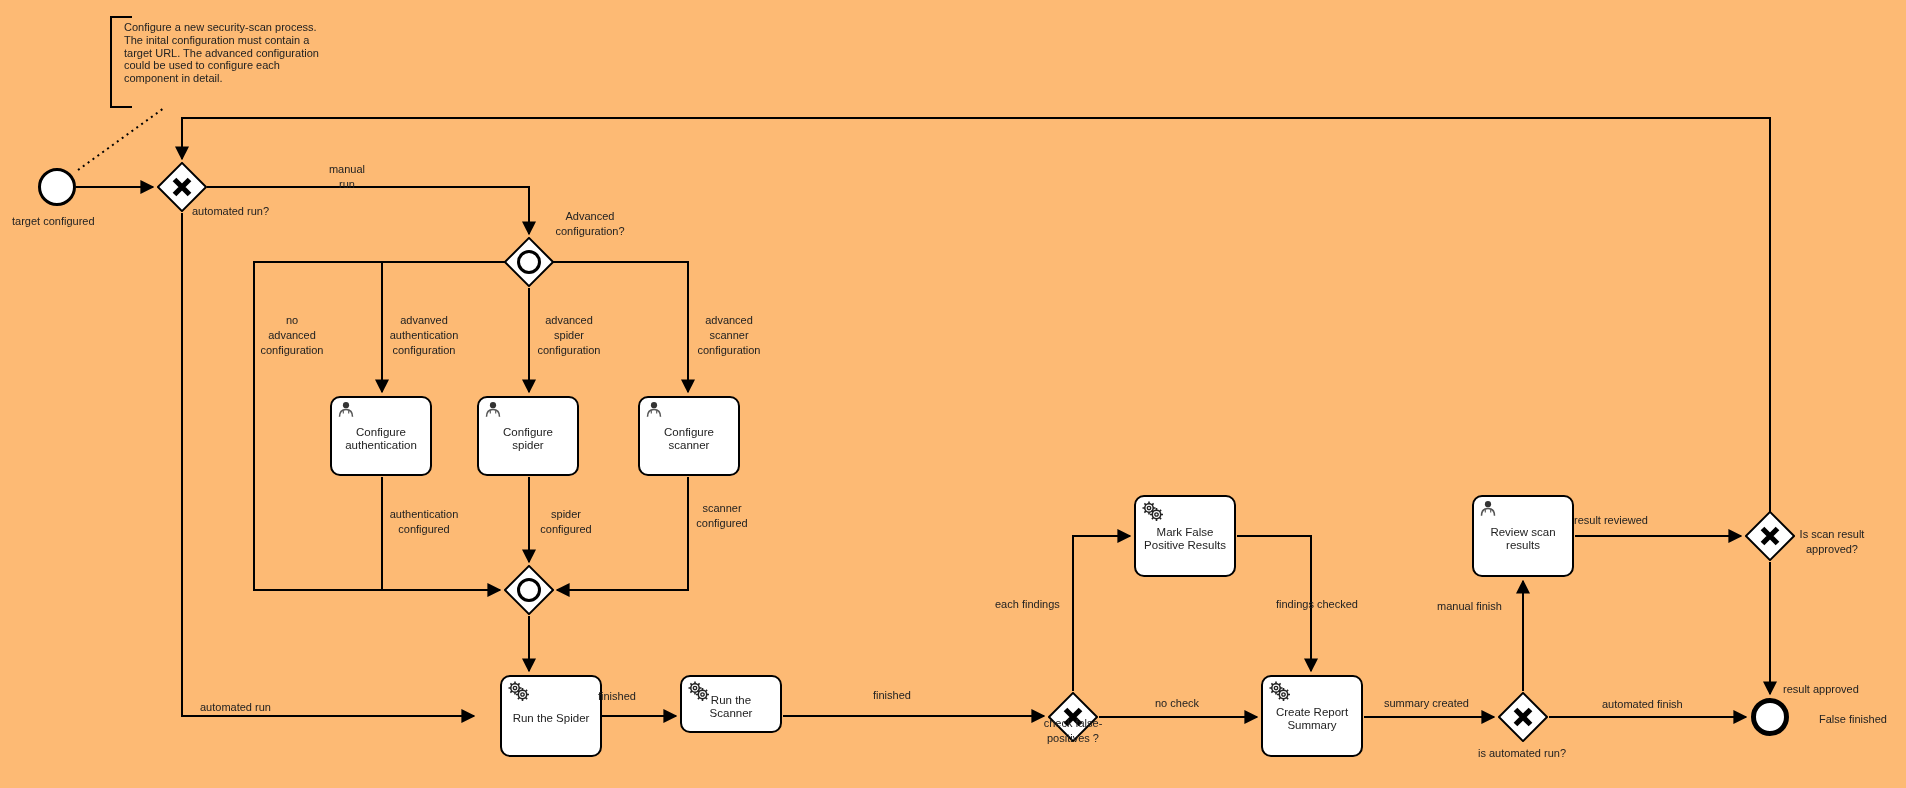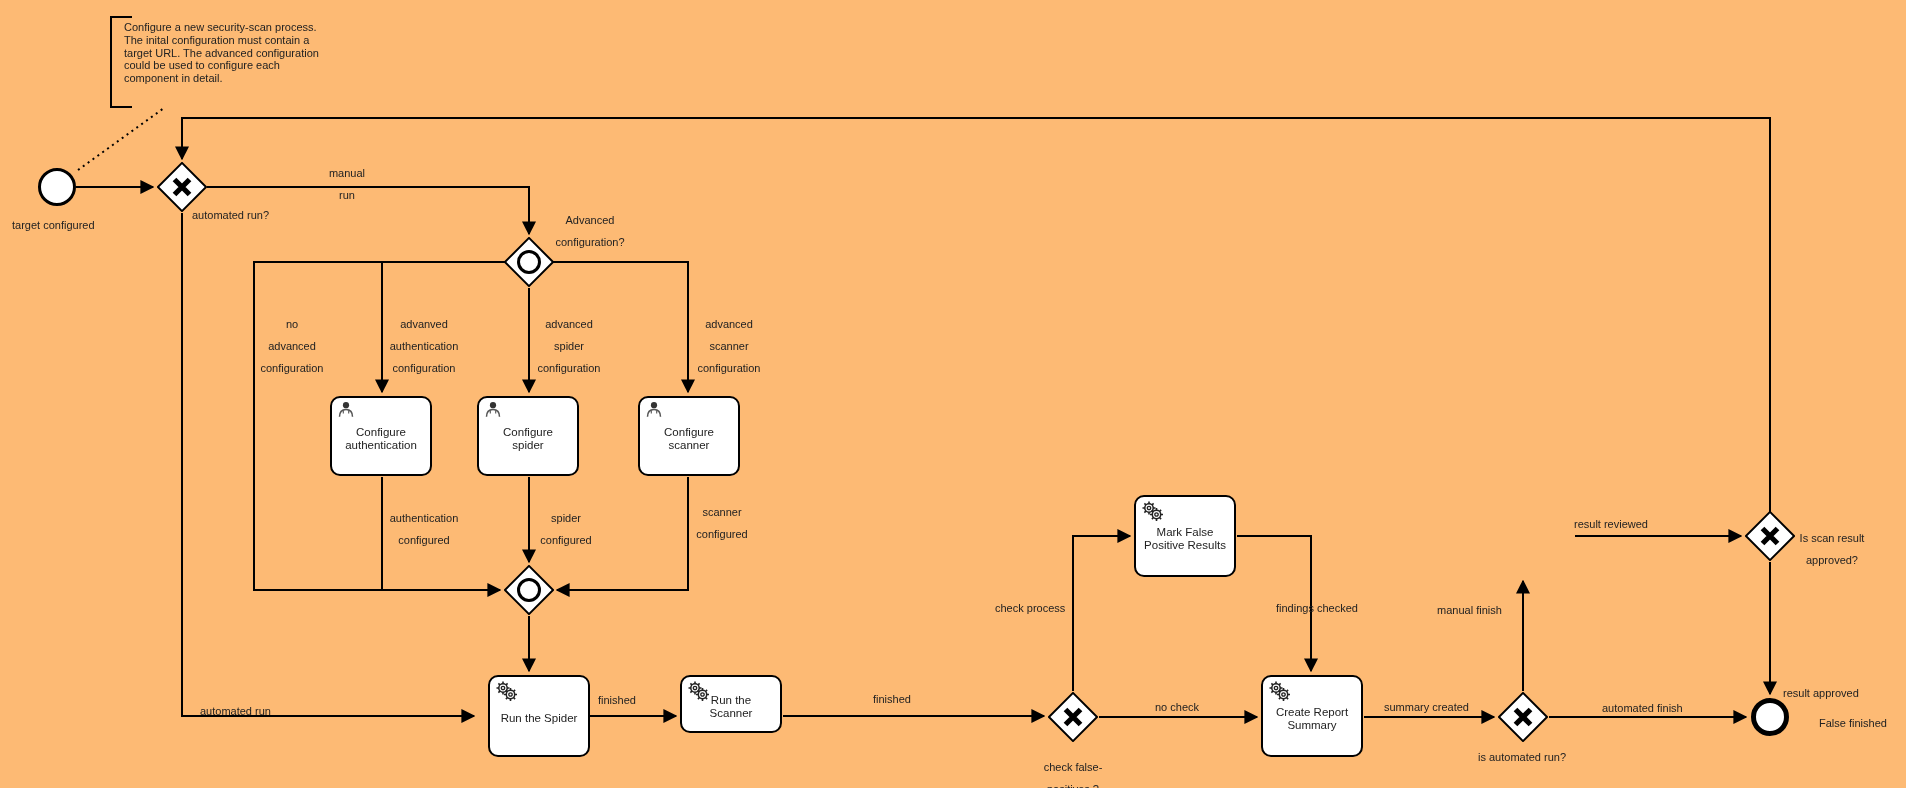--- a/index.html
+++ b/index.html
@@ -23,21 +23,21 @@
 
   .gateway { position:absolute; z-index:1; width:50px; height:50px; }
 
   .event {
     position:absolute; z-index:1; width:38px; height:38px; box-sizing:border-box;
     background:#fff; border:3px solid #000; border-radius:50%;
   }
   .event.end { border-width:5px; }
 
   .lbl {
-    position:absolute; z-index:2; font-size:11px; line-height:22px;
+    position:absolute; z-index:2; font-size:11px; line-height:15px;
     color:#222; white-space:pre-line;
   }
   .lbl.c { text-align:center; }
 
   .annotation-bracket {
     position:absolute; z-index:1; left:110px; top:16px; width:20px; height:88px;
     border-left:2px solid #000; border-top:2px solid #000; border-bottom:2px solid #000;
   }
   .annotation-text {
     position:absolute; z-index:1; left:124px; top:21px; width:240px;
@@ -164,21 +164,21 @@
   </div>
 
   <div class="task" style="left:638px; top:396px; height:80px">
     <span class="task-icon"><svg width="18" height="17" viewBox="0 0 18 17">
           <use href="#user-shape"></use>
         </svg></span>
     <span class="task-label">Configure
 scanner</span>
   </div>
 
-  <div class="task" style="left:488px; top:675px; height:82px">
+  <div class="task" style="left:500px; top:675px; height:82px">
     <span class="task-icon"><svg width="26" height="24" viewBox="0 0 26 24">
           <use href="#gear-shape" transform="translate(8,8)"></use>
           <use href="#gear-shape" transform="translate(15.5,14.5)"></use>
         </svg></span>
     <span class="task-label">Run the Spider</span>
   </div>
 
   <div class="task" style="left:680px; top:675px; height:58px">
     <span class="task-icon"><svg width="26" height="24" viewBox="0 0 26 24">
           <use href="#gear-shape" transform="translate(8,8)"></use>
@@ -199,20 +199,27 @@
 
   <div class="task" style="left:1261px; top:675px; height:82px">
     <span class="task-icon"><svg width="26" height="24" viewBox="0 0 26 24">
           <use href="#gear-shape" transform="translate(8,8)"></use>
           <use href="#gear-shape" transform="translate(15.5,14.5)"></use>
         </svg></span>
     <span class="task-label">Create Report
 Summary</span>
   </div>
 
+  <div class="task" style="left:1472px; top:495px; height:82px">
+    <span class="task-icon"><svg width="18" height="17" viewBox="0 0 18 17">
+          <use href="#user-shape"></use>
+        </svg></span>
+    <span class="task-label">Review scan
+results</span>
+  </div>
 
   <div class="lbl" style="left:12px; top:214px">target configured</div>
   <div class="lbl" style="left:192px; top:204px">automated run?</div>
   <div class="lbl c" style="left:307px; top:162px; width:80px">manual
 run</div>
   <div class="lbl c" style="left:540px; top:209px; width:100px">Advanced
 configuration?</div>
   <div class="lbl c" style="left:242px; top:313px; width:100px">no
 advanced
 configuration</div>
@@ -227,23 +234,23 @@
 configuration</div>
   <div class="lbl c" style="left:374px; top:507px; width:100px">authentication
 configured</div>
   <div class="lbl c" style="left:516px; top:507px; width:100px">spider
 configured</div>
   <div class="lbl c" style="left:672px; top:501px; width:100px">scanner
 configured</div>
   <div class="lbl" style="left:200px; top:700px">automated run</div>
   <div class="lbl" style="left:598px; top:689px">finished</div>
   <div class="lbl" style="left:873px; top:688px">finished</div>
-  <div class="lbl c" style="left:1023px; top:756px; width:100px">check false-
+  <div class="lbl c" style="left:1023px; top:716px; width:100px">check false-
 positives ?</div>
-  <div class="lbl" style="left:995px; top:597px">check process</div>
+  <div class="lbl" style="left:995px; top:597px">each findings</div>
   <div class="lbl" style="left:1276px; top:597px">findings checked</div>
   <div class="lbl" style="left:1155px; top:696px">no check</div>
   <div class="lbl" style="left:1384px; top:696px">summary created</div>
   <div class="lbl" style="left:1478px; top:746px">is automated run?</div>
   <div class="lbl" style="left:1437px; top:599px">manual finish</div>
   <div class="lbl" style="left:1574px; top:513px">result reviewed</div>
   <div class="lbl c" style="left:1782px; top:527px; width:100px">Is scan result
 approved?</div>
   <div class="lbl" style="left:1783px; top:682px">result approved</div>
   <div class="lbl" style="left:1602px; top:697px">automated finish</div>

